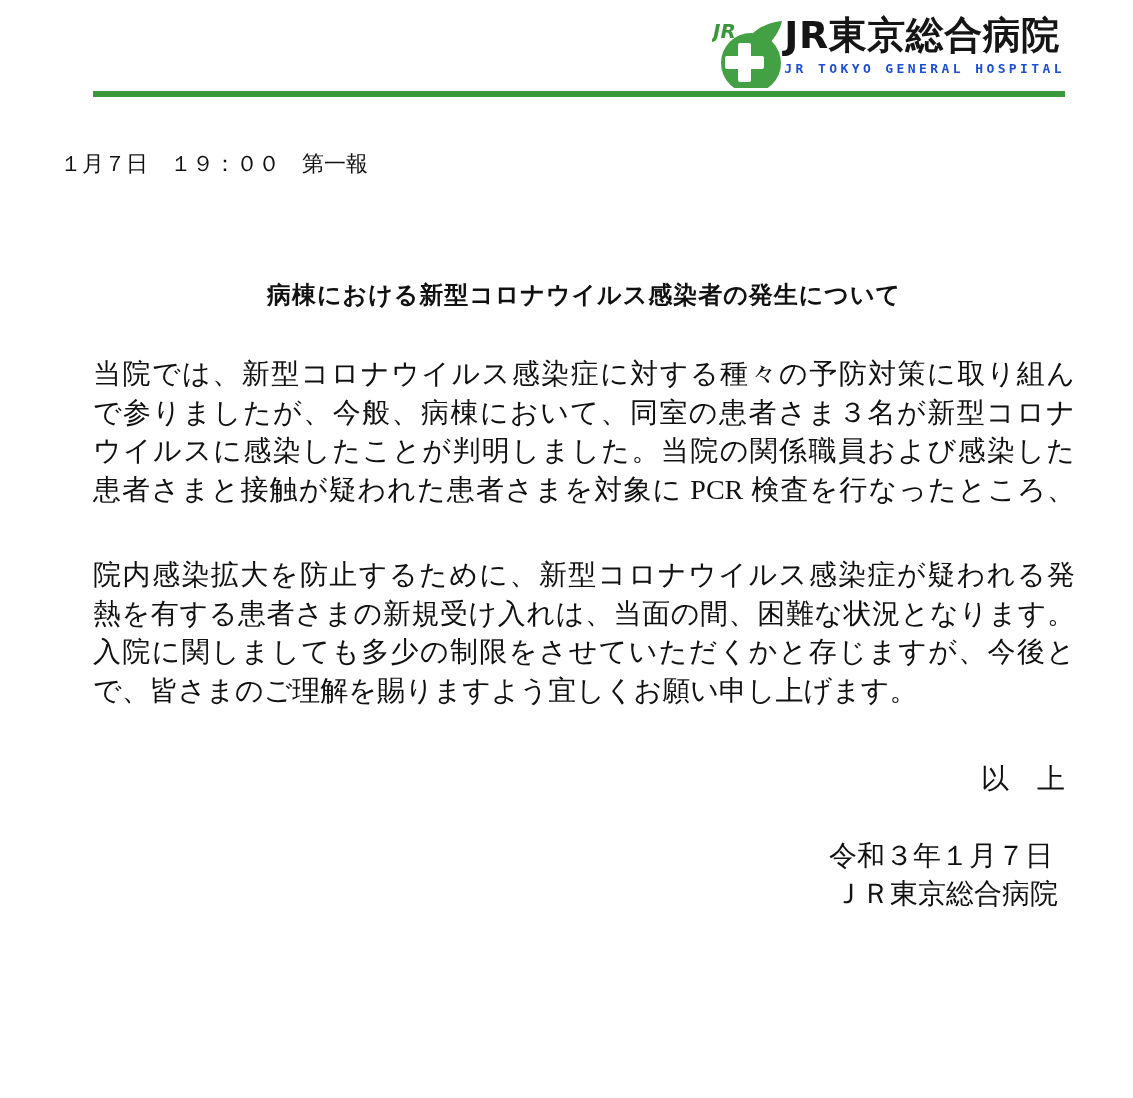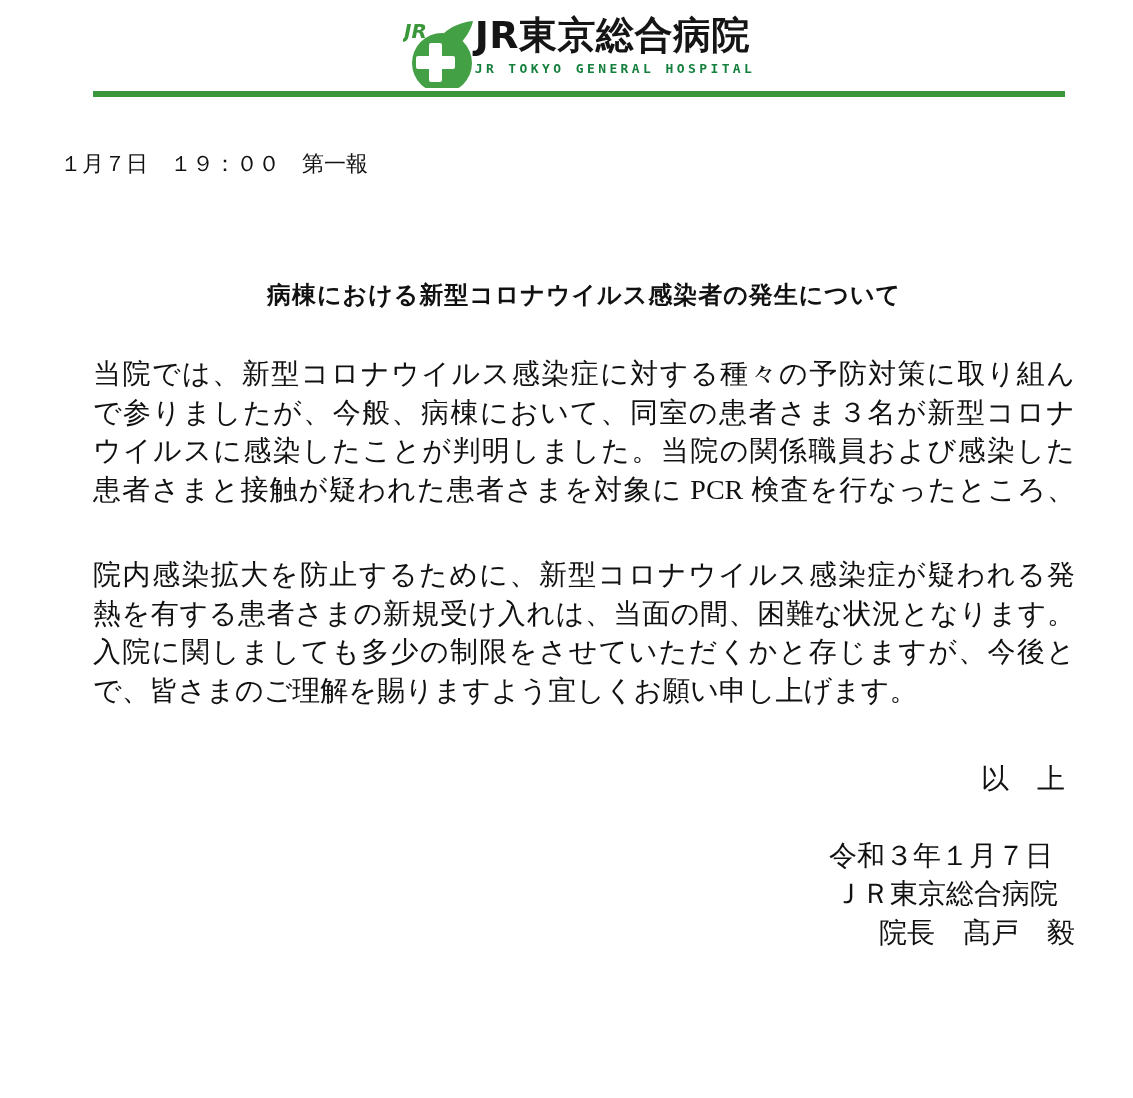--- a/index.html
+++ b/index.html
@@ -16,21 +16,21 @@
     font-family: "Liberation Serif", "DejaVu Serif", serif;
   }
   .page {
     width: 1133px;
     height: 1098px;
   }
 
   
   .letterhead {
     display: flex;
-    justify-content: center;
+    justify-content: flex-end;
     align-items: flex-start;
     padding: 16px 68px 0 93px;
     height: 72px;
   }
   .logo {
     display: flex;
     align-items: flex-start;
   }
   .logo-mark {
     width: 72px;
@@ -47,21 +47,21 @@
     letter-spacing: 0.5px;
     line-height: 1.05;
     color: #151515;
     white-space: nowrap;
   }
   .logo-sub {
     font-family: "DejaVu Sans Mono", "Liberation Mono", monospace;
     font-size: 13px;
     font-weight: 700;
     letter-spacing: 3.4px;
-    color: #15803d;
+    color: #1d4ed8;
     margin-top: 5px;
     white-space: nowrap;
   }
   .header-rule {
     height: 6px;
     background: #3a973a;
     margin: 3px 68px 0 93px;
   }
 
   
@@ -163,16 +163,15 @@
     <div class="jline">熱を有する患者さまの新規受け入れは、当面の間、困難な状況となります。</div>
     <div class="jline">入院に関しましても多少の制限をさせていただくかと存じますが、今後と</div>
     <div class="jline last">で、皆さまのご理解を賜りますよう宜しくお願い申し上げます。</div>
   </div>
 
   <div class="closing">以　上</div>
 
   <div class="signature">
     <div class="sig-date">令和３年１月７日</div>
     <div class="sig-org">ＪＲ東京総合病院</div>
-    <div class="sig-name">院長　髙戸　毅</div>
   </div>
 
 </div>
 
 </body></html>

